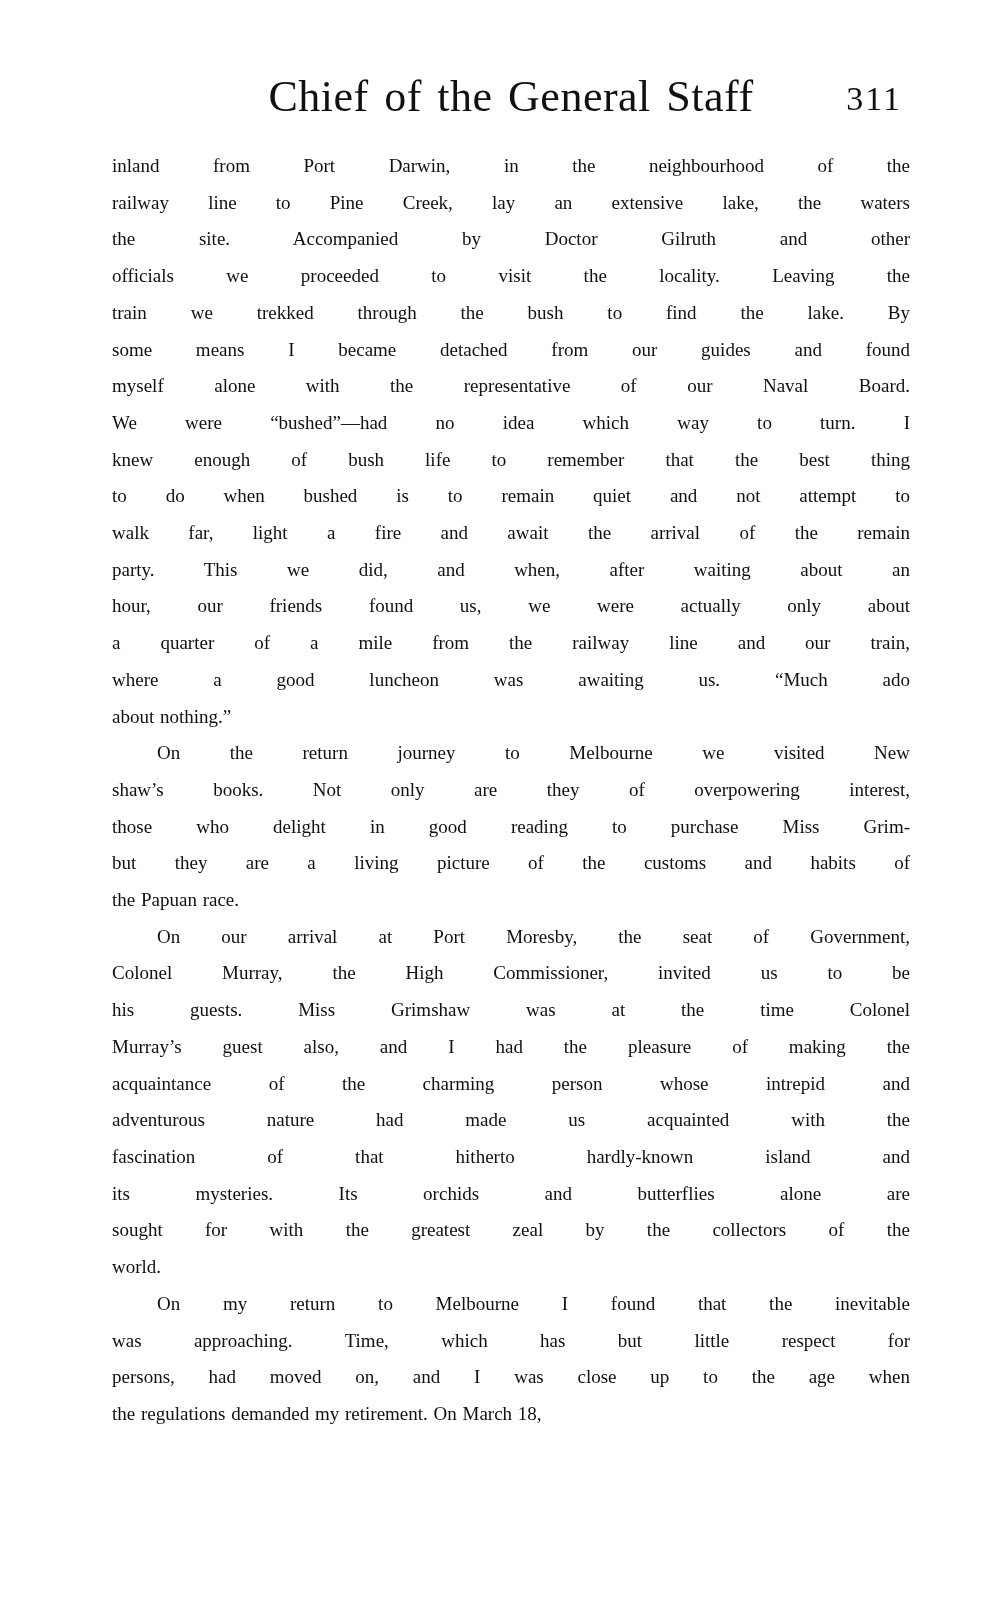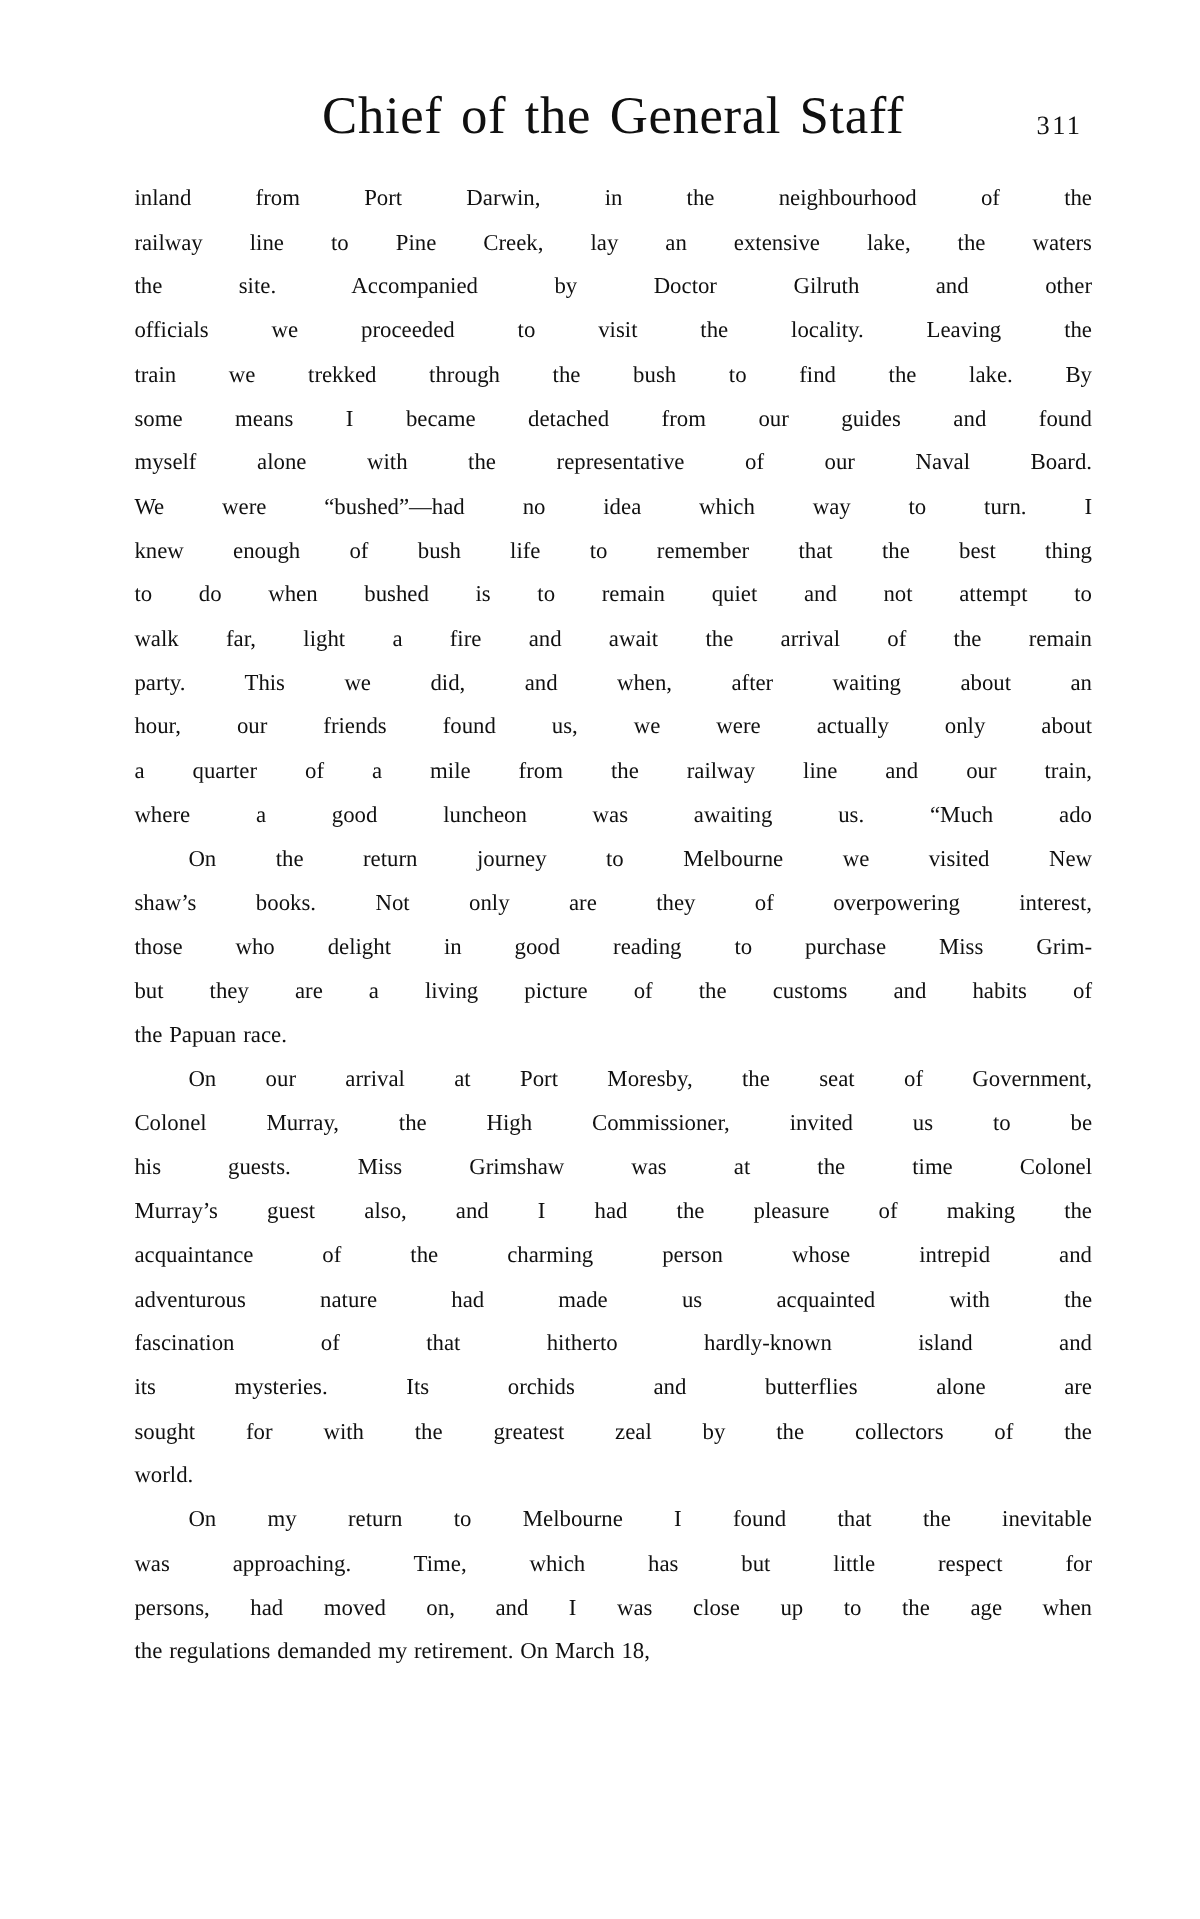--- a/index.html
+++ b/index.html
@@ -28,21 +28,21 @@
     font-size: 44px;
     line-height: 54px;
     letter-spacing: 0.5px;
     word-spacing: 4px;
     white-space: nowrap;
   }
   .page-number {
     position: absolute;
     right: 8px;
     bottom: 6px;
-    font-size: 22px;
+    font-size: 34px;
     letter-spacing: 2px;
     font-variant-numeric: oldstyle-nums;
   }
   .page-body {
     font-size: 19px;
   }
   .paragraph {
     margin: 0;
   }
   .line {
@@ -76,20 +76,21 @@
         <div class="line">some means I became detached from our guides and found</div>
         <div class="line">myself alone with the representative of our Naval Board.</div>
         <div class="line">We were “bushed”—had no idea which way to turn. I</div>
         <div class="line">knew enough of bush life to remember that the best thing</div>
         <div class="line">to do when bushed is to remain quiet and not attempt to</div>
         <div class="line">walk far, light a fire and await the arrival of the remain</div>
         <div class="line">party. This we did, and when, after waiting about an</div>
         <div class="line">hour, our friends found us, we were actually only about</div>
         <div class="line">a quarter of a mile from the railway line and our train,</div>
         <div class="line">where a good luncheon was awaiting us. “Much ado</div>
+        <div class="line last">about nothing.”</div>
       </div>
       <div class="paragraph indented">
         <div class="line first">On the return journey to Melbourne we visited New</div>
         <div class="line">shaw’s books. Not only are they of overpowering interest,</div>
         <div class="line">those who delight in good reading to purchase Miss Grim-</div>
         <div class="line">but they are a living picture of the customs and habits of</div>
         <div class="line last">the Papuan race.</div>
       </div>
       <div class="paragraph indented">
         <div class="line first">On our arrival at Port Moresby, the seat of Government,</div>

